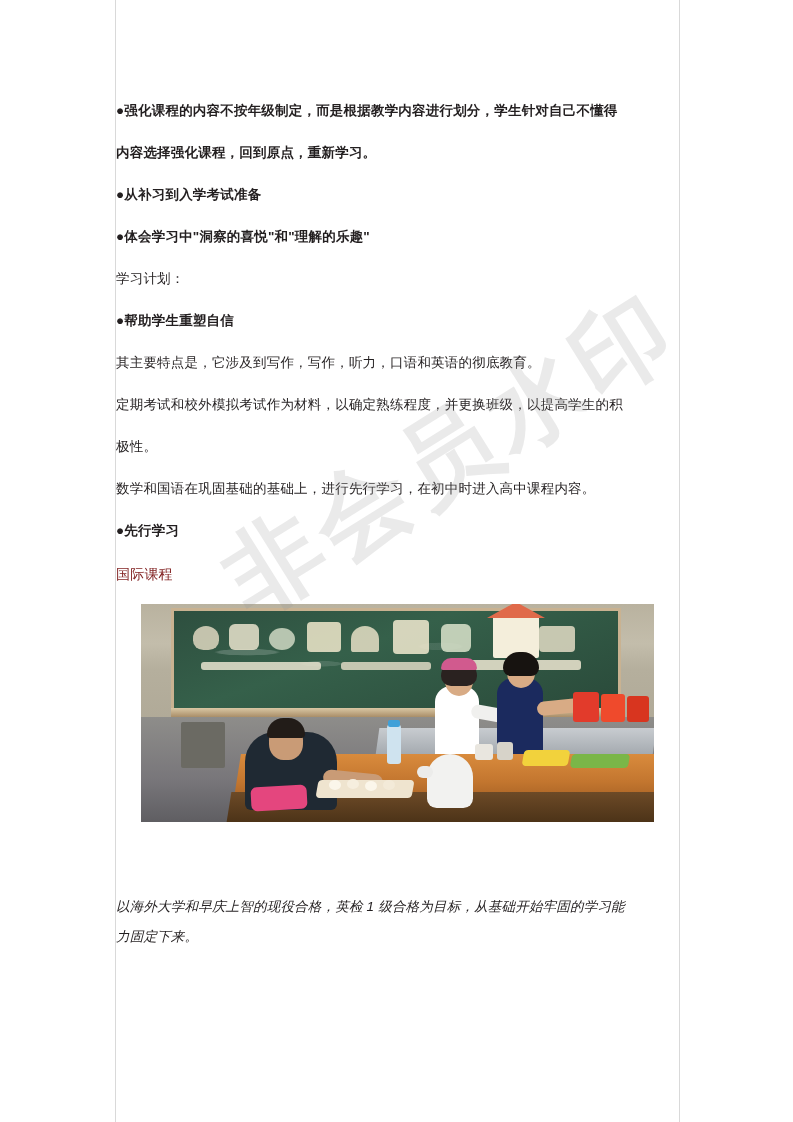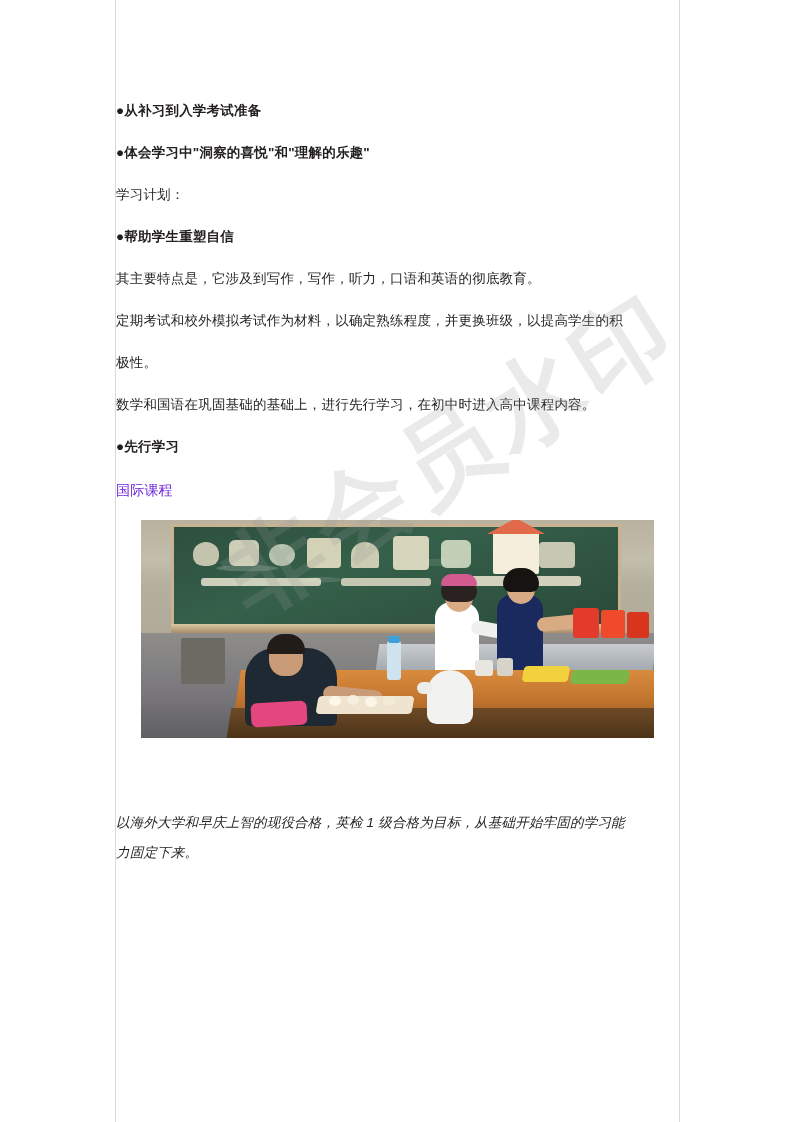--- a/index.html
+++ b/index.html
@@ -50,21 +50,21 @@
     letter-spacing: 0.2px;
     color: #231f20;
     white-space: pre-wrap;
   }
   p.bullet {
     font-weight: bold;
   }
   p.heading {
     font-size: 14px;
     line-height: 44px;
-    color: #6d28d9;
+    color: #7f1d1d;
   }
   .figure {
     margin-top: 8px;
     margin-left: 25px;
     width: 513px;
     height: 218px;
     position: relative;
     overflow: hidden;
     background: #20323a;
   }
@@ -239,20 +239,22 @@
 </head>
 <body>
 
 <div class="page">
 
   <div class="left-rule"></div>
   <div class="right-rule"></div>
 
   <div class="content">
 
+    <p class="para bullet">●强化课程的内容不按年级制定，而是根据教学内容进行划分，学生针对自己不懂得
+内容选择强化课程，回到原点，重新学习。</p>
     <p class="para bullet">●从补习到入学考试准备</p>
     <p class="para bullet">●体会学习中"洞察的喜悦"和"理解的乐趣"</p>
     <p class="para">学习计划：</p>
     <p class="para bullet">●帮助学生重塑自信</p>
     <p class="para">其主要特点是，它涉及到写作，写作，听力，口语和英语的彻底教育。</p>
     <p class="para">定期考试和校外模拟考试作为材料，以确定熟练程度，并更换班级，以提高学生的积
 极性。</p>
     <p class="para">数学和国语在巩固基础的基础上，进行先行学习，在初中时进入高中课程内容。</p>
     <p class="para bullet">●先行学习</p>
 

